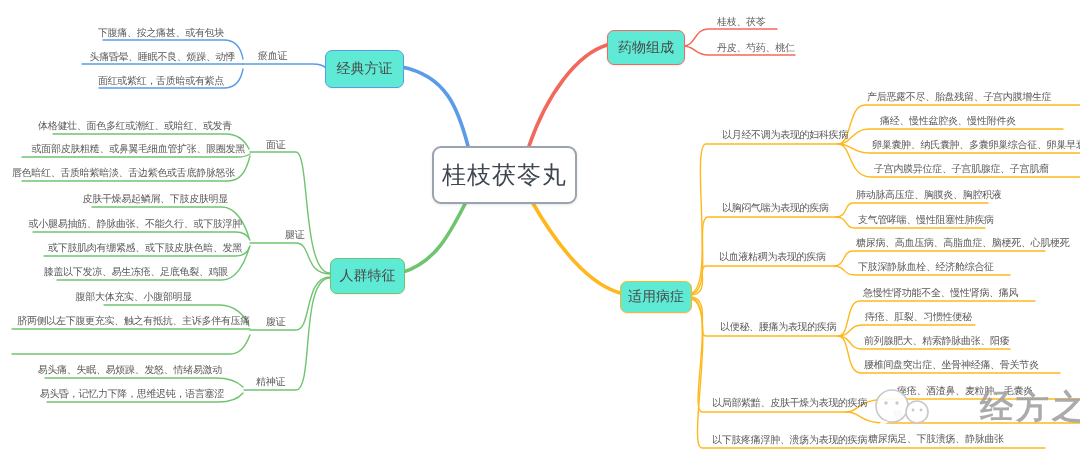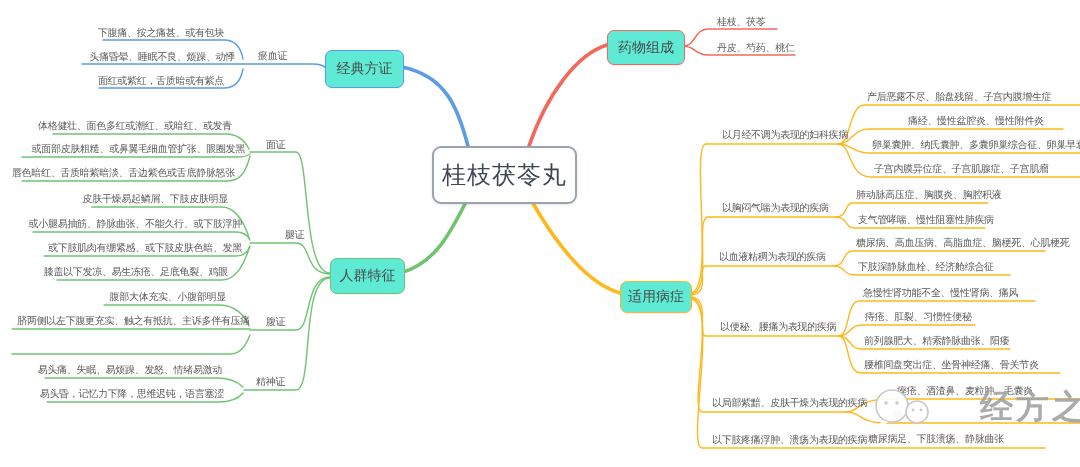--- a/index.html
+++ b/index.html
@@ -150,36 +150,36 @@
   <div class="leaf" style="right:835px;top:143px;">或面部皮肤粗糙、或鼻翼毛细血管扩张、眼圈发黑</div>
   <div class="leaf" style="right:845px;top:167px;margin-left:40px;">唇色暗红、舌质暗紫暗淡、舌边紫色或舌底静脉怒张</div>
 
   <div class="glabel" style="left:265px;top:229px;margin-left:20px;">腿证</div>
   <div class="leaf" style="right:852px;top:193px;">皮肤干燥易起鳞屑、下肢皮肤明显</div>
   <div class="leaf" style="right:838px;top:218px;">或小腿易抽筋、静脉曲张、不能久行、或下肢浮肿</div>
   <div class="leaf" style="right:838px;top:242px;">或下肢肌肉有绷紧感、或下肢皮肤色暗、发黑</div>
   <div class="leaf" style="right:852px;top:266px;">膝盖以下发凉、易生冻疮、足底龟裂、鸡眼</div>
 
   <div class="glabel" style="left:266px;top:316px;">腹证</div>
-  <div class="leaf" style="right:854px;top:291px;padding-left:44px;">腹部大体充实、小腹部明显</div>
+  <div class="leaf" style="right:888px;top:291px;padding-left:44px;">腹部大体充实、小腹部明显</div>
   <div class="leaf" style="right:830px;top:315px;">脐两侧以左下腹更充实、触之有抵抗、主诉多伴有压痛</div>
 
   <div class="glabel" style="left:256px;top:376px;">精神证</div>
   <div class="leaf" style="right:858px;top:364px;">易头痛、失眠、易烦躁、发怒、情绪易激动</div>
   <div class="leaf" style="right:856px;top:388px;">易头昏，记忆力下降，思维迟钝，语言塞涩</div>
 
   <div class="glabel" style="left:722px;top:129px;">以月经不调为表现的妇科疾病</div>
   <div class="glabel" style="left:722px;top:202px;">以胸闷气喘为表现的疾病</div>
   <div class="glabel" style="left:719px;top:251px;">以血液粘稠为表现的疾病</div>
   <div class="glabel" style="left:720px;top:321px;">以便秘、腰痛为表现的疾病</div>
   <div class="glabel" style="left:712px;top:397px;">以局部紫黯、皮肤干燥为表现的疾病</div>
   <div class="glabel" style="left:712px;top:434px;">以下肢疼痛浮肿、溃疡为表现的疾病</div>
 
   <div class="leaf" style="left:867px;top:91px;">产后恶露不尽、胎盘残留、子宫内膜增生症</div>
-  <div class="leaf" style="left:908px;top:115px;">痛经、慢性盆腔炎、慢性附件炎</div>
+  <div class="leaf" style="left:880px;top:115px;">痛经、慢性盆腔炎、慢性附件炎</div>
   <div class="leaf" style="left:872px;top:139px;">卵巢囊肿、纳氏囊肿、多囊卵巢综合征、卵巢早衰</div>
   <div class="leaf" style="left:874px;top:163px;font-family:Liberation Serif, serif;">子宫内膜异位症、子宫肌腺症、子宫肌瘤</div>
   <div class="leaf" style="left:856px;top:189px;">肺动脉高压症、胸膜炎、胸腔积液</div>
   <div class="leaf" style="left:858px;top:214px;">支气管哮喘、慢性阻塞性肺疾病</div>
   <div class="leaf" style="left:856px;top:237px;">糖尿病、高血压病、高脂血症、脑梗死、心肌梗死</div>
   <div class="leaf" style="left:858px;top:261px;">下肢深静脉血栓、经济舱综合征</div>
   <div class="leaf" style="left:863px;top:287px;">急慢性肾功能不全、慢性肾病、痛风</div>
   <div class="leaf" style="left:865px;top:311px;">痔疮、肛裂、习惯性便秘</div>
   <div class="leaf" style="left:864px;top:335px;">前列腺肥大、精索静脉曲张、阳痿</div>
   <div class="leaf" style="left:864px;top:359px;">腰椎间盘突出症、坐骨神经痛、骨关节炎</div>

